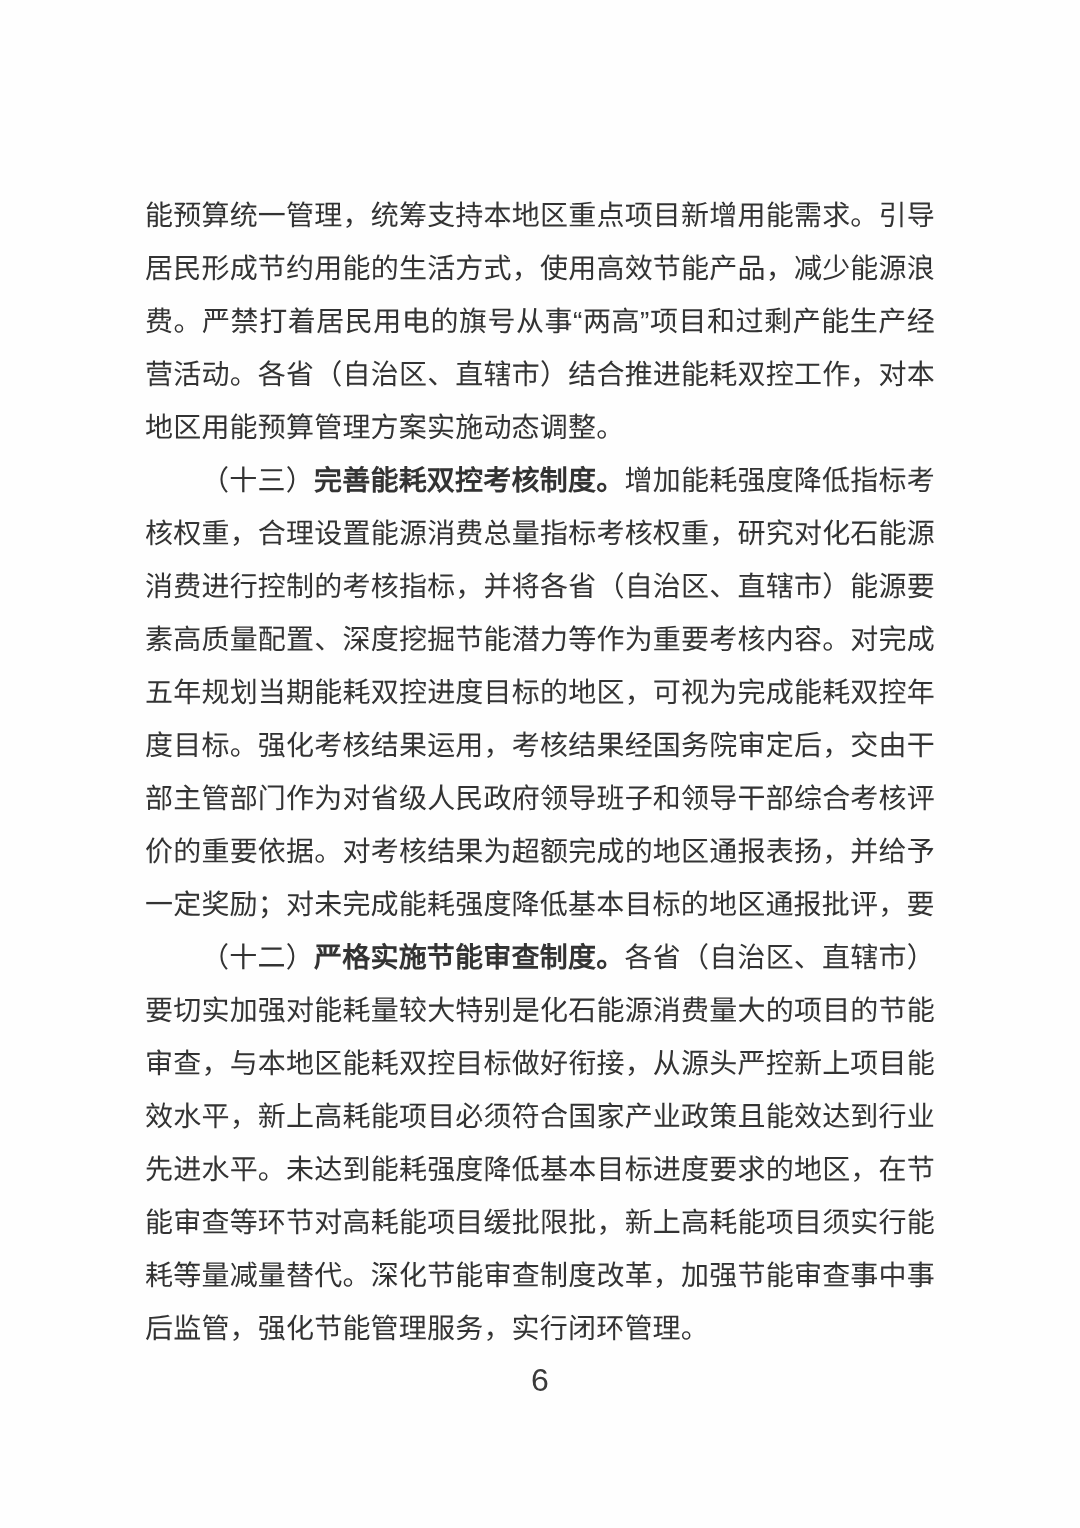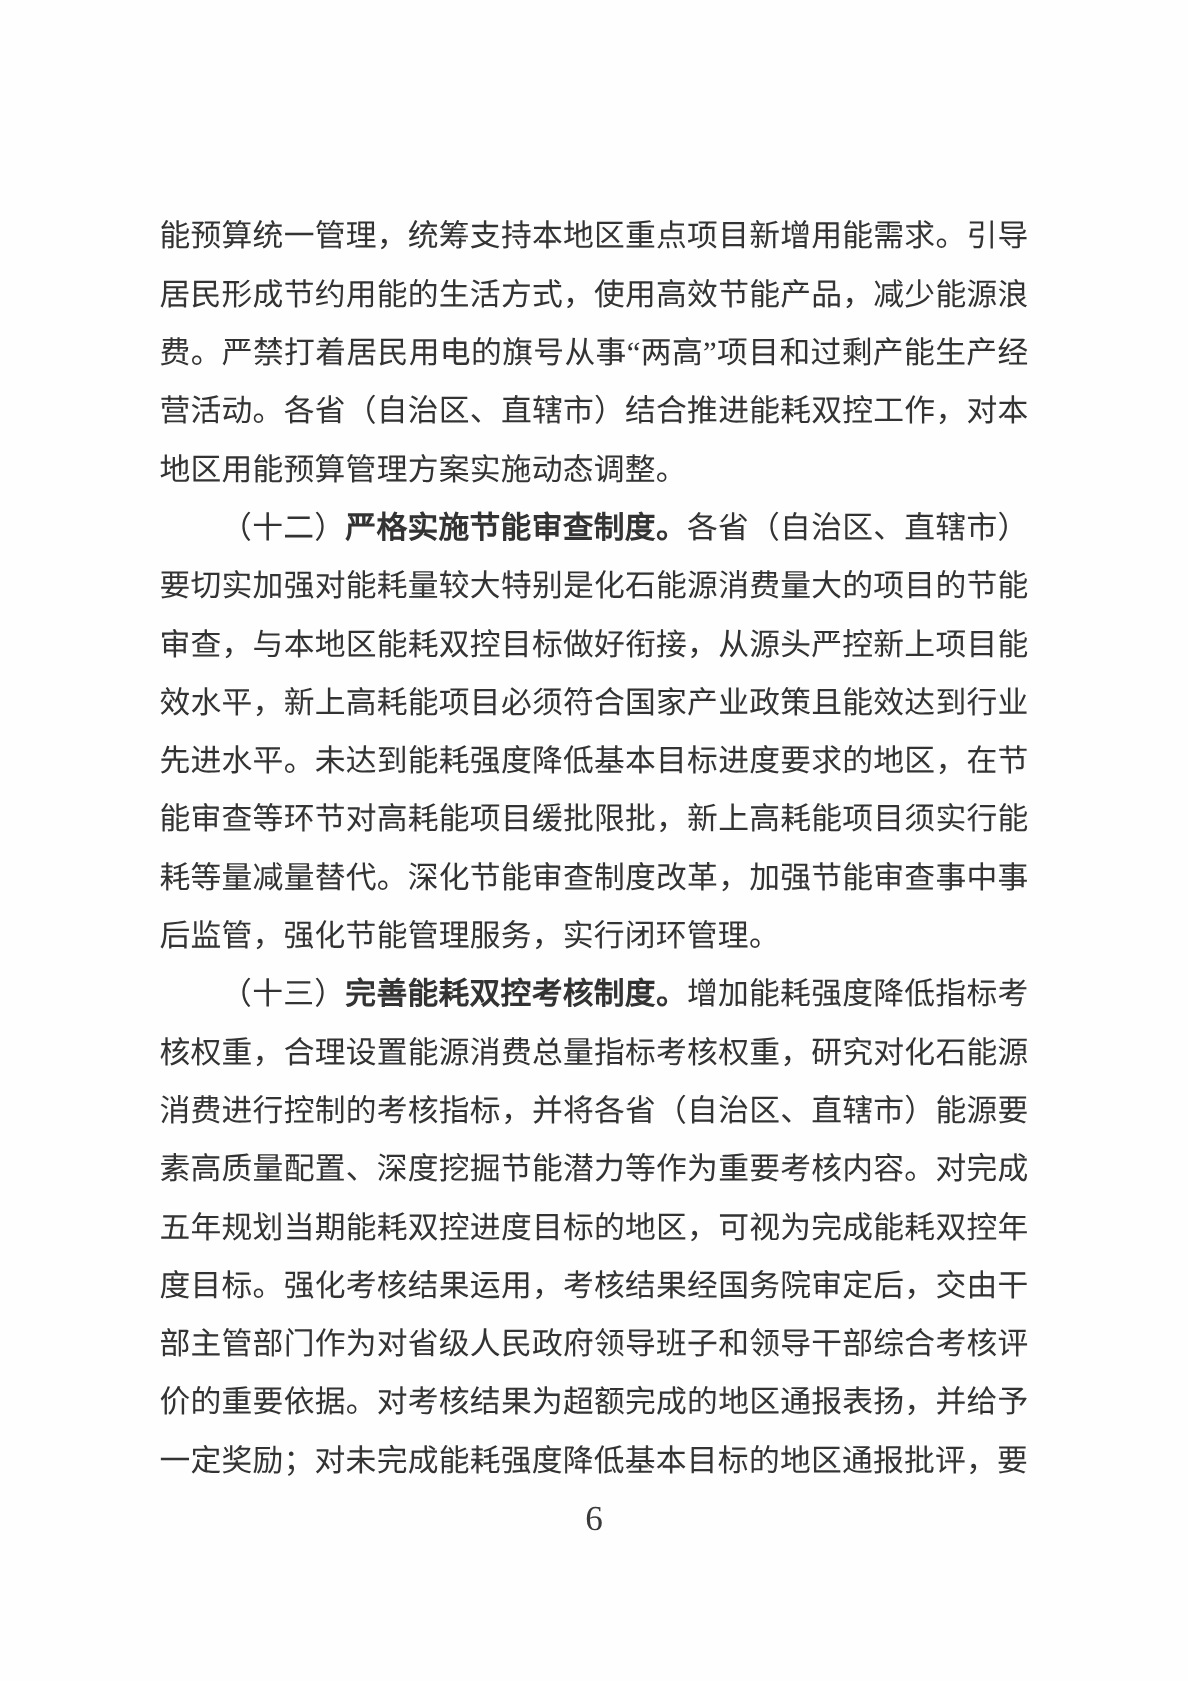--- a/index.html
+++ b/index.html
@@ -8,21 +8,21 @@
     padding: 0;
     background: #ffffff;
   }
   .page {
     position: relative;
     width: 1080px;
     height: 1528px;
     margin: 0 auto;
     background: #fefefe;
     overflow: hidden;
-    font-family: Liberation Serif, serif;
+    font-family: Liberation Sans, sans-serif;
     color: #333333;
   }
   .doc-body {
     position: absolute;
     left: 145px;
     top: 189px;
     width: 790px;
   }
   p.para {
     margin: 0;
@@ -50,17 +50,17 @@
     line-height: 40px;
     color: #3a3a3a;
   }
 </style>
 </head>
 <body>
 
 <div class="page" style="color: rgb(51, 51, 51); background: rgb(254, 254, 254);">
   <div class="doc-body">
       <p class="para"><span class="seg">能预算统一管理，统筹支持本地区重点项目新增用能需求。引导居民形成节约用能的生活方式，使用高效节能产品，减少能源浪费。严禁打着居民用电的旗号从事“两高”项目和过剩产能生产经营活动。各省（自治区、直辖市）结合推进能耗双控工作，对本地区用能预算管理方案实施动态调整。</span></p>
+      <p class="para indent"><span class="seg">（十三）</span><span class="seg bold">完善能耗双控考核制度。</span><span class="seg">增加能耗强度降低指标考核权重，合理设置能源消费总量指标考核权重，研究对化石能源消费进行控制的考核指标，并将各省（自治区、直辖市）能源要素高质量配置、深度挖掘节能潜力等作为重要考核内容。对完成五年规划当期能耗双控进度目标的地区，可视为完成能耗双控年度目标。强化考核结果运用，考核结果经国务院审定后，交由干部主管部门作为对省级人民政府领导班子和领导干部综合考核评价的重要依据。对考核结果为超额完成的地区通报表扬，并给予一定奖励；对未完成能耗强度降低基本目标的地区通报批评，要</span></p>
       <p class="para indent"><span class="seg">（十二）</span><span class="seg bold">严格实施节能审查制度。</span><span class="seg">各省（自治区、直辖市）要切实加强对能耗量较大特别是化石能源消费量大的项目的节能审查，与本地区能耗双控目标做好衔接，从源头严控新上项目能效水平，新上高耗能项目必须符合国家产业政策且能效达到行业先进水平。未达到能耗强度降低基本目标进度要求的地区，在节能审查等环节对高耗能项目缓批限批，新上高耗能项目须实行能耗等量减量替代。深化节能审查制度改革，加强节能审查事中事后监管，强化节能管理服务，实行闭环管理。</span></p>
-      <p class="para indent"><span class="seg">（十三）</span><span class="seg bold">完善能耗双控考核制度。</span><span class="seg">增加能耗强度降低指标考核权重，合理设置能源消费总量指标考核权重，研究对化石能源消费进行控制的考核指标，并将各省（自治区、直辖市）能源要素高质量配置、深度挖掘节能潜力等作为重要考核内容。对完成五年规划当期能耗双控进度目标的地区，可视为完成能耗双控年度目标。强化考核结果运用，考核结果经国务院审定后，交由干部主管部门作为对省级人民政府领导班子和领导干部综合考核评价的重要依据。对考核结果为超额完成的地区通报表扬，并给予一定奖励；对未完成能耗强度降低基本目标的地区通报批评，要</span></p>
     </div>
   <div class="page-footer">6</div>
 </div>
 
 </body></html>

